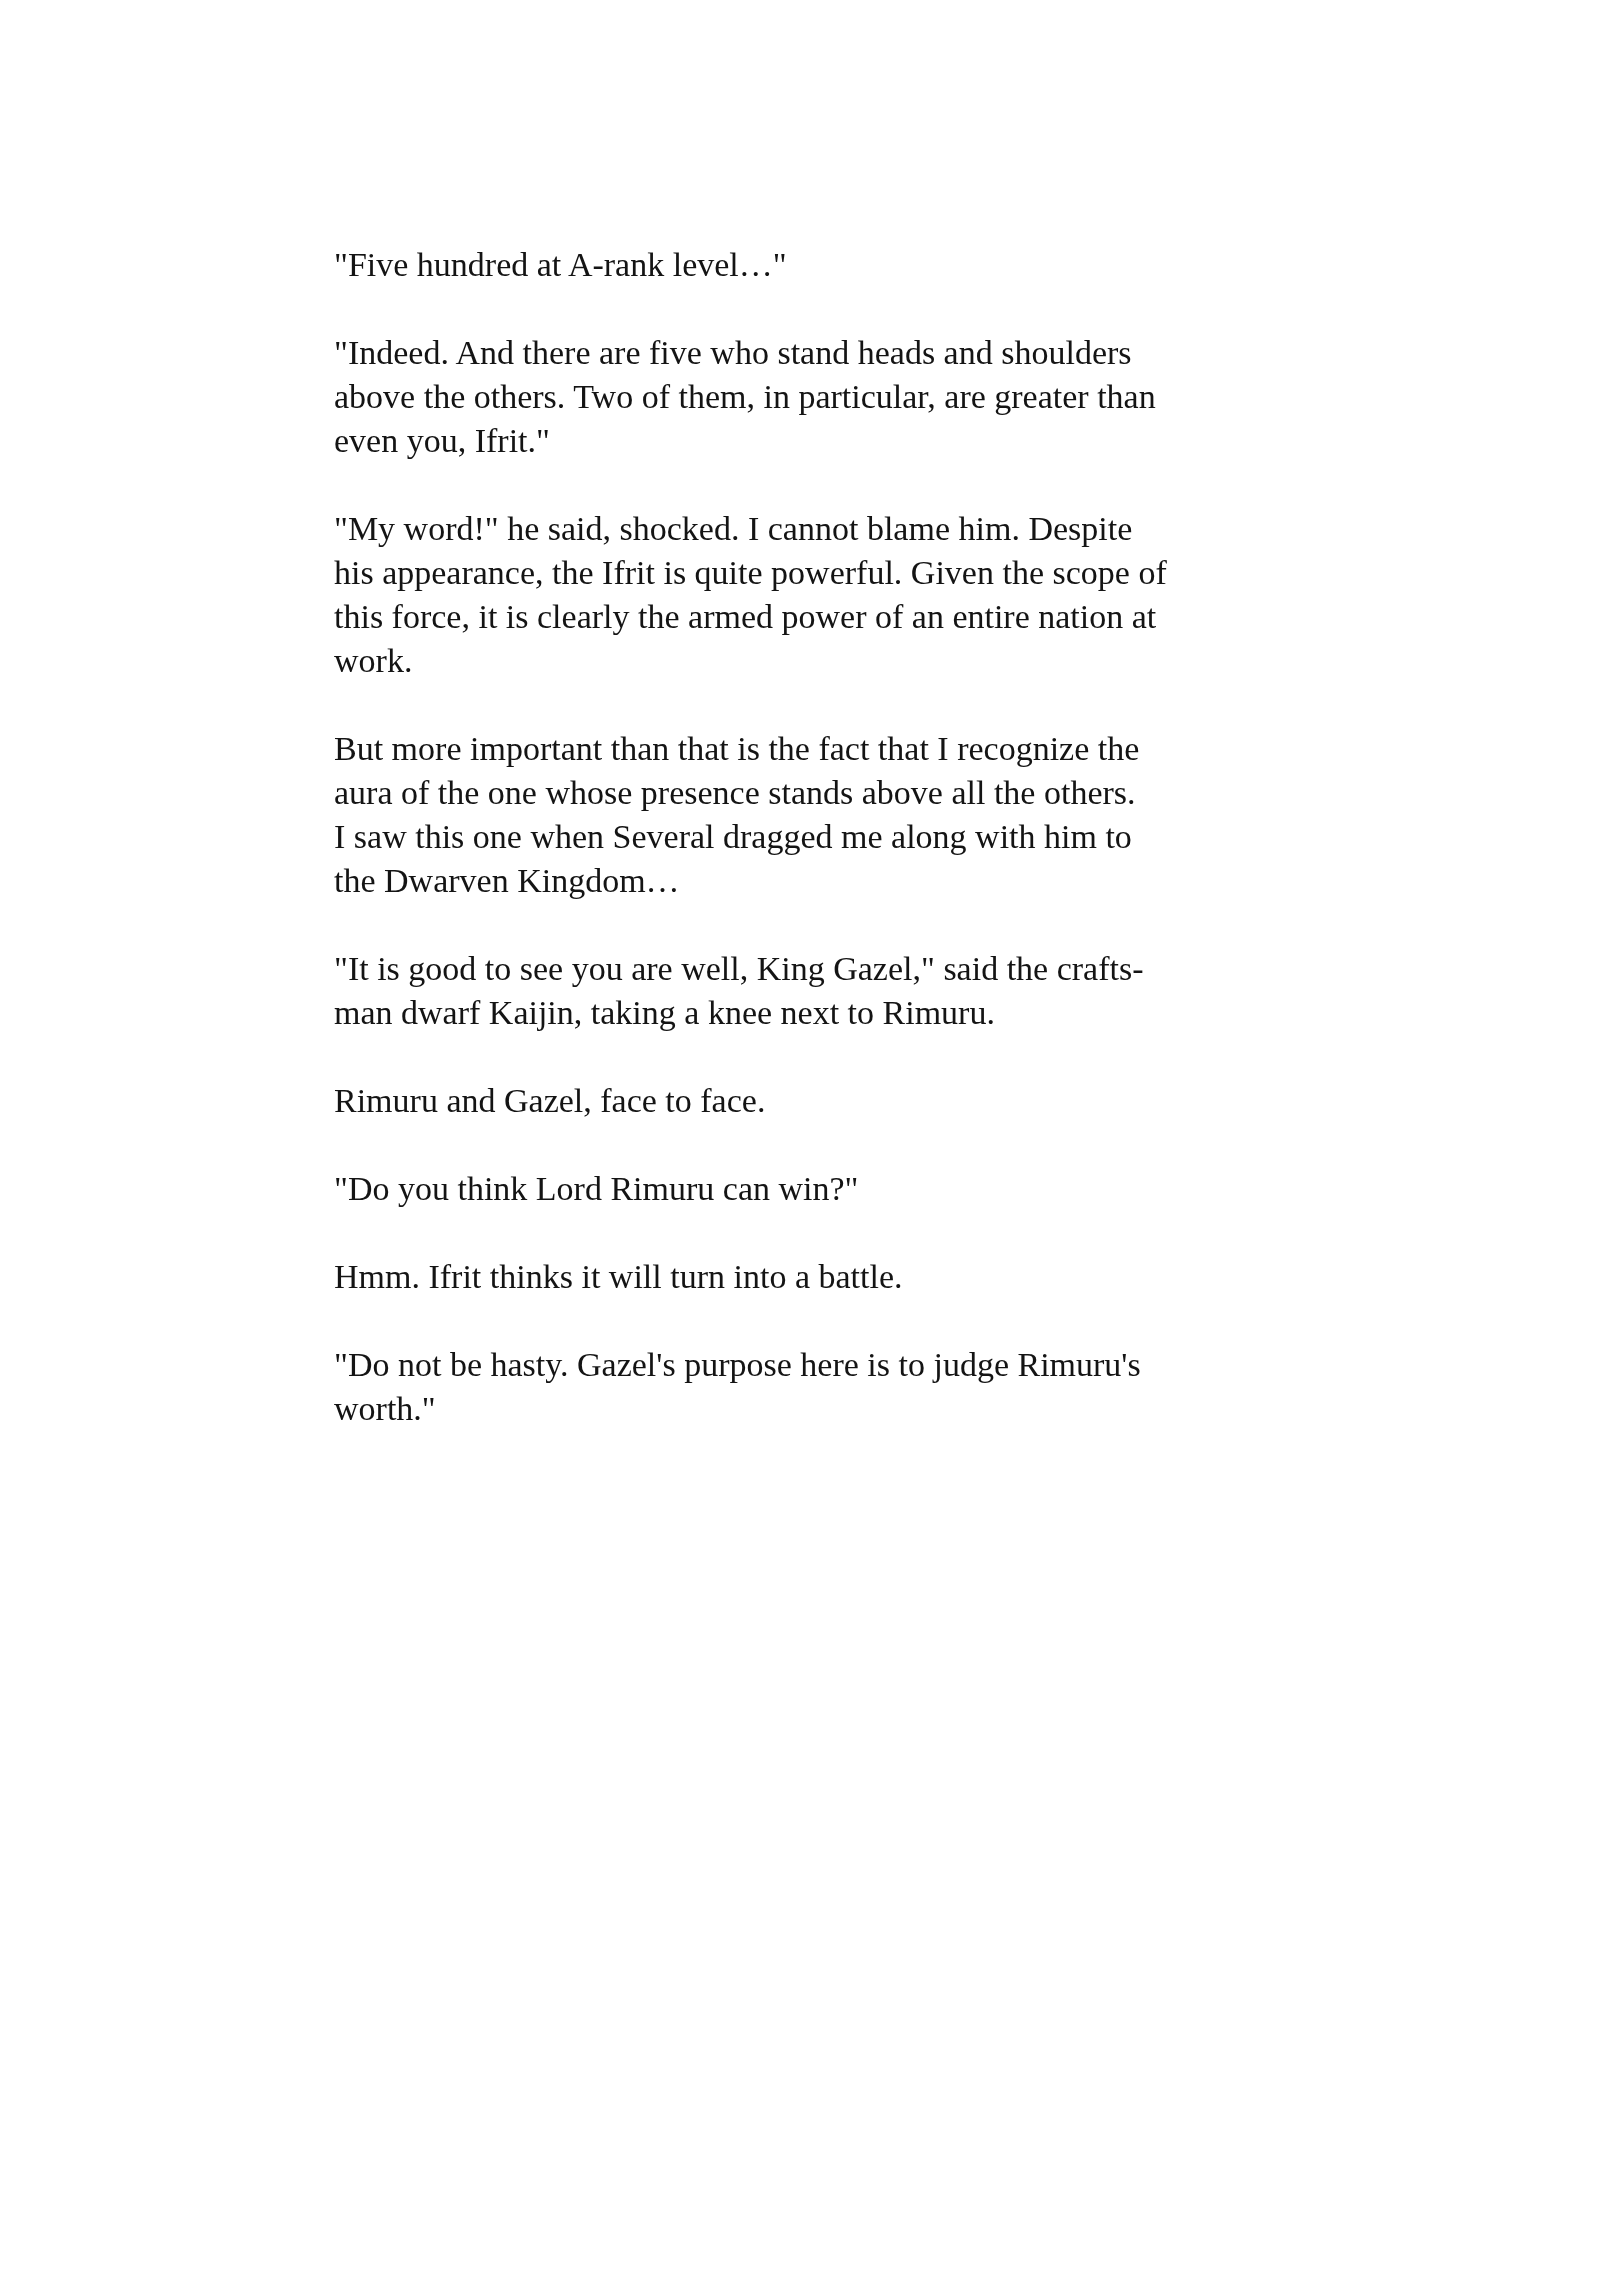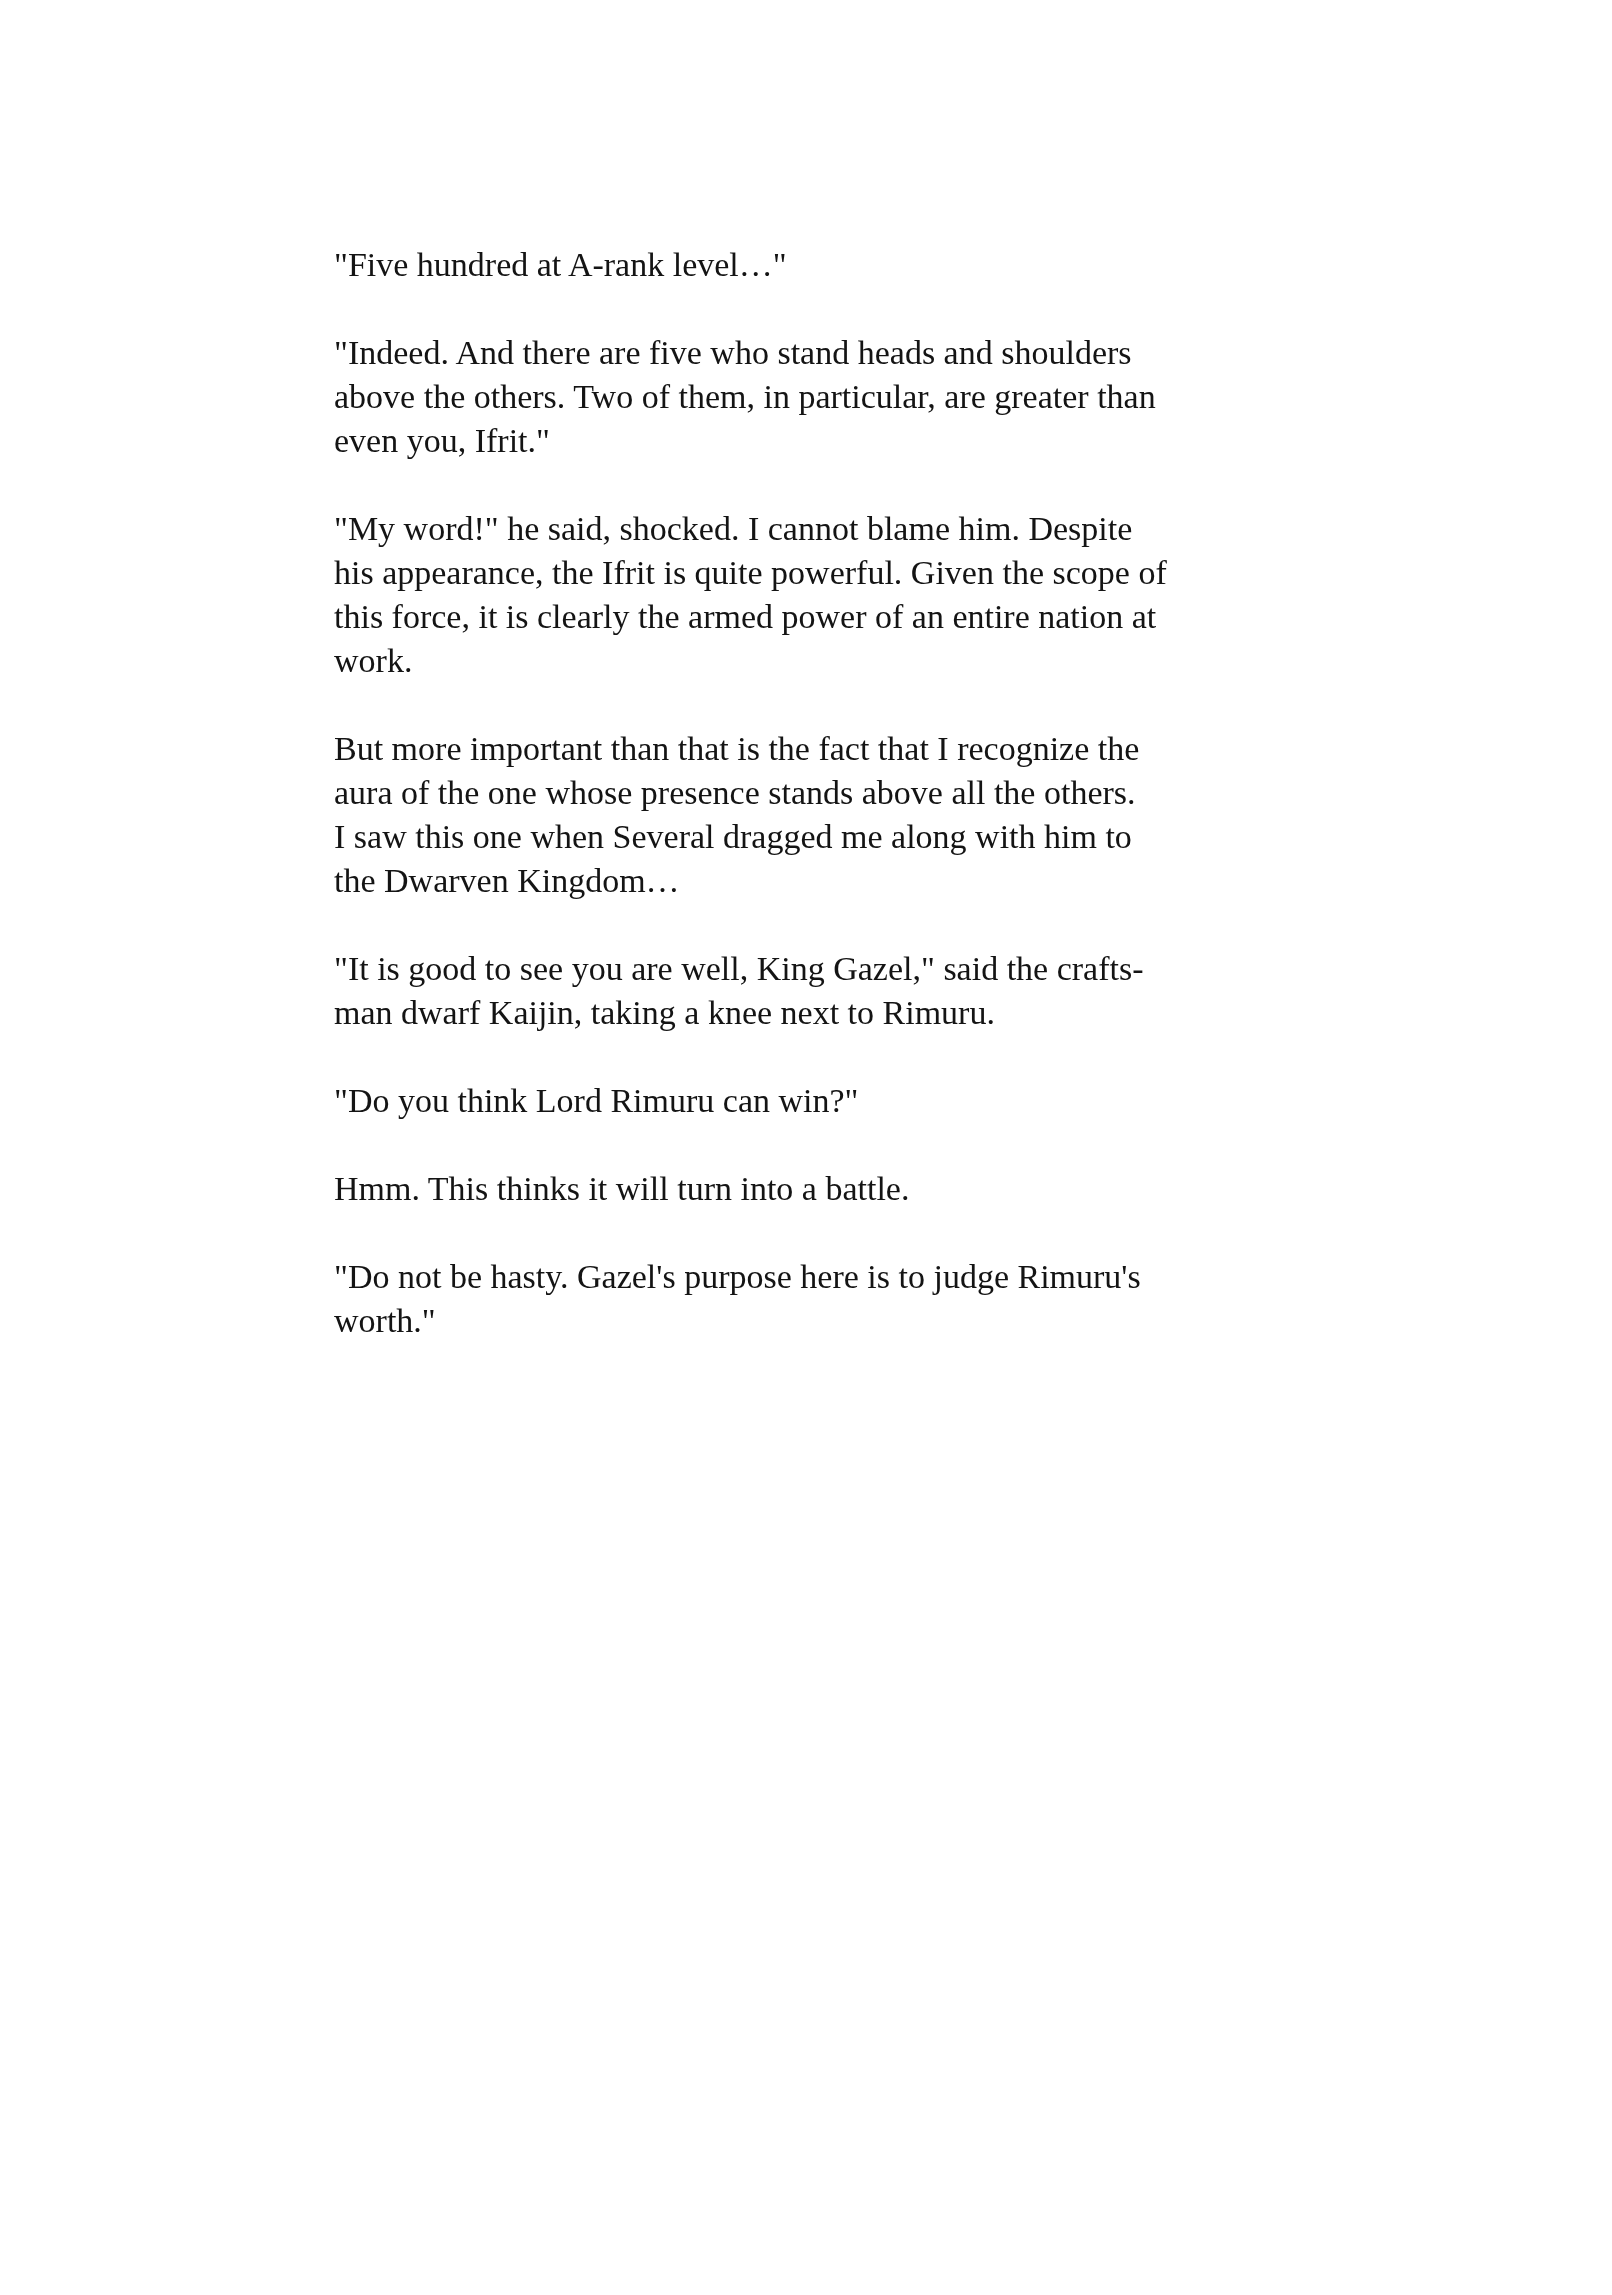--- a/index.html
+++ b/index.html
@@ -50,19 +50,20 @@
     <p class="para">"My word!" he said, shocked. I cannot blame him. Despite
 his appearance, the Ifrit is quite powerful. Given the scope of
 this force, it is clearly the armed power of an entire nation at
 work.</p>
     <p class="para">But more important than that is the fact that I recognize the
 aura of the one whose presence stands above all the others.
 I saw this one when Several dragged me along with him to
 the Dwarven Kingdom…</p>
     <p class="para">"It is good to see you are well, King Gazel," said the crafts-
 man dwarf Kaijin, taking a knee next to Rimuru.</p>
+    <p class="para">Rimuru and Gazel, face to face.</p>
     <p class="para">"Do you think Lord Rimuru can win?"</p>
-    <p class="para">Hmm. This thinks it will turn into a battle.</p>
+    <p class="para">Hmm. Ifrit thinks it will turn into a battle.</p>
     <p class="para">"Do not be hasty. Gazel's purpose here is to judge Rimuru's
 worth."</p>
   </main>
 </div>
 
 
 </body></html>

